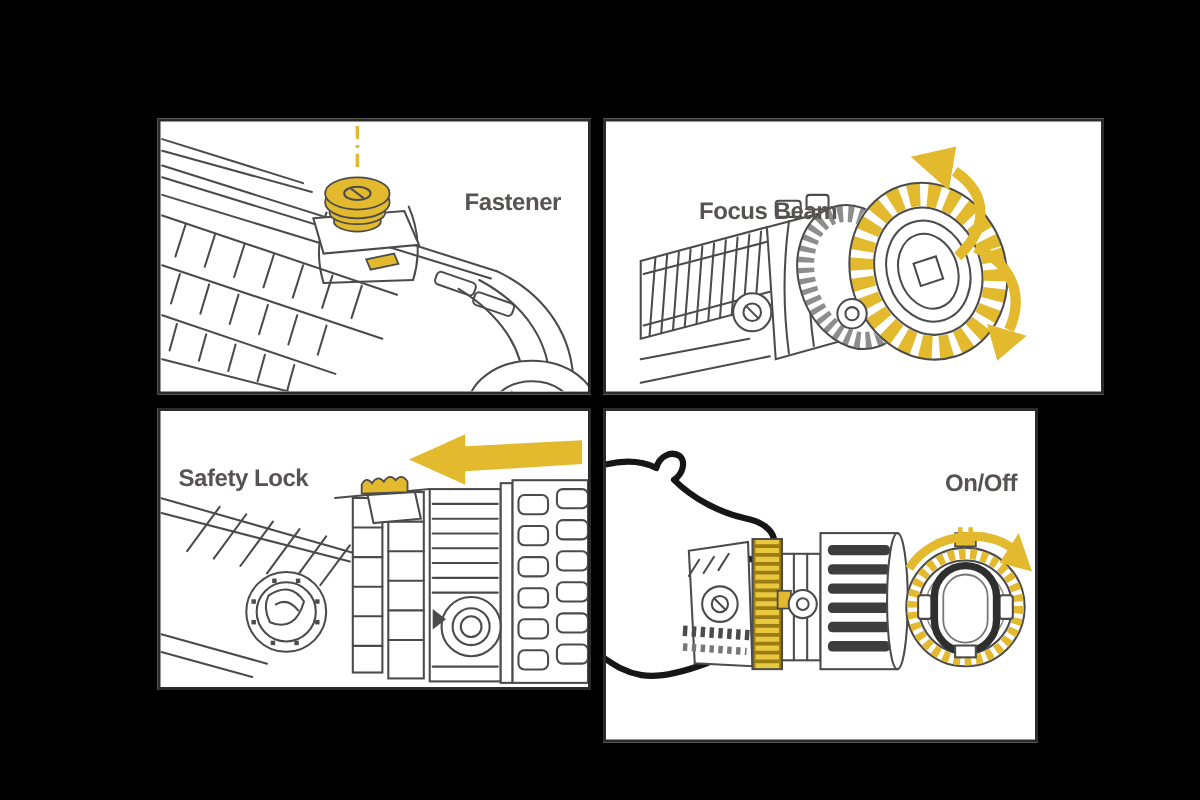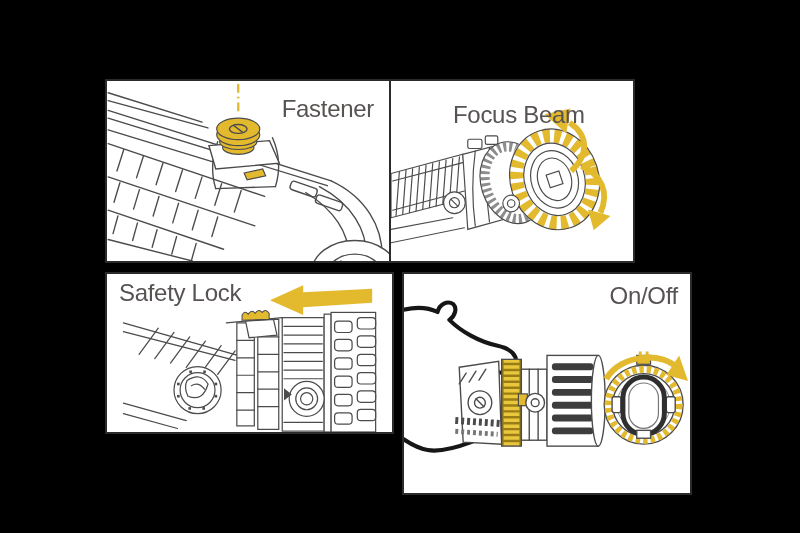--- a/index.html
+++ b/index.html
@@ -11,26 +11,26 @@
     width:800px;height:533px;background:var(--pagebg);
     position:relative;overflow:hidden;
     font-family:"Liberation Sans", sans-serif;
   }
   .panel{
     position:absolute;background:var(--panelbg);
     border:2px solid var(--panelborder);box-sizing:border-box;overflow:hidden;
   }
   .panel svg{position:absolute;left:0;top:0;width:100%;height:100%;}
   .panel-label{
-    position:absolute;z-index:5;font-weight:normal;font-size:24px;
-    color:var(--label);letter-spacing:-0.3px;white-space:nowrap;
+    position:absolute;z-index:5;font-weight:bold;font-size:16px;
+    color:var(--label);letter-spacing:-0.3px;white-space:nowrap;margin-top:32px;
   }
   #panel-fastener{left:105px;top:79px;width:289px;height:184px;}
-  #panel-beam{left:389px;top:79px;width:246px;height:184px;text-align:center;}
-  #panel-safety{left:105px;top:272px;width:289px;height:162px;}
+  #panel-beam{left:402px;top:79px;width:334px;height:184px;text-align:center;}
+  #panel-safety{left:105px;top:272px;width:289px;height:188px;}
   #panel-power{left:402px;top:272px;width:290px;height:223px;}
   .ln{stroke:var(--line);fill:none;stroke-width:1.4;stroke-linecap:round;}
   .lnf{stroke:var(--line);fill:#fff;stroke-width:1.4;}
   .yf{fill:var(--highlight);stroke:var(--line);stroke-width:1.2;}
   .ya{fill:var(--highlight);stroke:none;}
   .ys{stroke:var(--highlight);fill:none;}
 </style>
 </head>
 <body>
 

